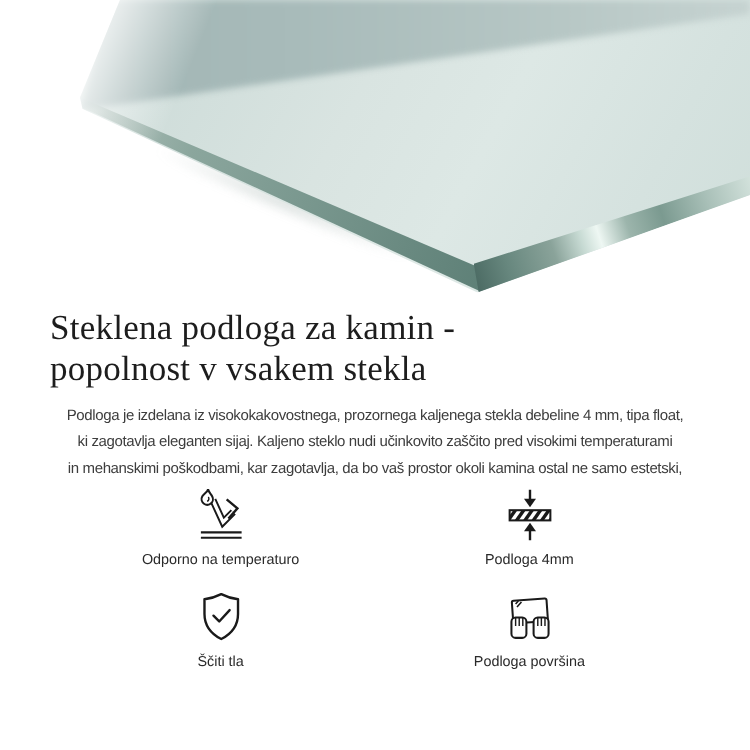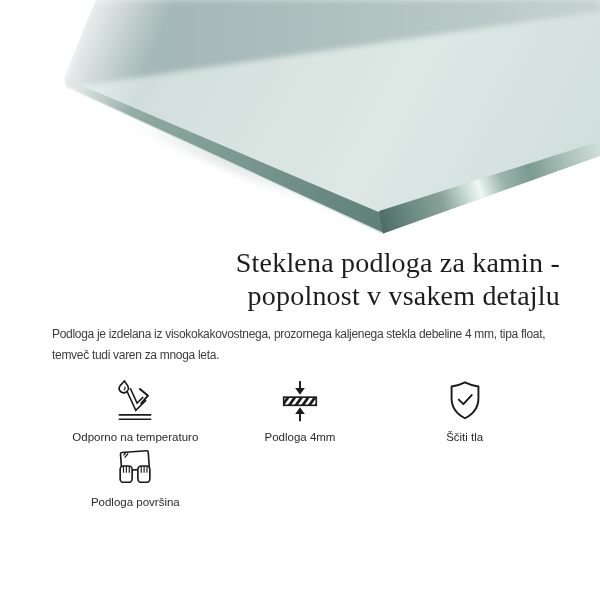--- a/index.html
+++ b/index.html
@@ -60,32 +60,31 @@
 
   
   .content { padding:0 40px; }
   .title {
     margin:6px 0 10px 0;
     font-family:"Liberation Serif","DejaVu Serif",serif;
     font-weight:400;
     font-size:28px; line-height:33px;
     letter-spacing:0.2px;
     color:#1d1d1d;
-    text-align:right;
   }
   .title span { display:block; }
-  .para { margin:12px; color:#3d3d3d; }
+  .para { margin:1px; color:#3d3d3d;text-align:center; }
   .para div {
     font-size:12px; line-height:21px; letter-spacing:-0.3px; white-space:nowrap;
   }
 
   
   .features {
-    display:grid; grid-template-columns:1fr 1fr 1fr;
-    margin:4px 13px 4px 13px; row-gap:0;
+    display:grid; grid-template-columns:1fr 1fr;
+    margin:4px 13px 4px 13px; row-gap:17px;
   }
   .feature { display:flex; flex-direction:column; align-items:center; }
   .feature svg { width:46px; height:46px; display:block; }
   .feature-label { margin-top:7px; font-size:11.5px; color:#2a2a2a; white-space:nowrap; }
   svg .s  { fill:none; stroke:#1a1a1a; stroke-width:2;   }
   svg .s2 { fill:none; stroke:#1a1a1a; stroke-width:1.7; }
   svg .f  { fill:#1a1a1a; stroke:none; }
 </style>
 </head>
 <body>
@@ -101,26 +100,27 @@
     </div>
     <div class="edge-left"></div>
     <div class="edge-right"></div>
   </div>
   <div class="fade-left"></div>
 </div>
 
 <div class="content">
   <h1 class="title">
     <span>Steklena podloga za kamin -</span>
-    <span>popolnost v vsakem detajlu</span>
+    <span>popolnost v vsakem stekla</span>
   </h1>
 
   <div class="para">
     <div>Podloga je izdelana iz visokokakovostnega, prozornega kaljenega stekla debeline 4 mm, tipa float,</div>
-    <div>temveč tudi varen za mnoga leta.</div>
+    <div>ki zagotavlja eleganten sijaj. Kaljeno steklo nudi učinkovito zaščito pred visokimi temperaturami</div>
+    <div>in mehanskimi poškodbami, kar zagotavlja, da bo vaš prostor okoli kamina ostal ne samo estetski,</div>
   </div>
 
   <div class="features">
 
     <div class="feature">
       <div>
         <svg viewBox="0 0 48 48">
           <line class="s" x1="7" y1="38.5" x2="41" y2="38.5"></line>
           <line class="s2" x1="7" y1="43" x2="41" y2="43"></line>
           <path d="M17 11.5 L25.5 30 L34 21.5" fill="none" stroke="#1a1a1a" stroke-width="6"></path>

